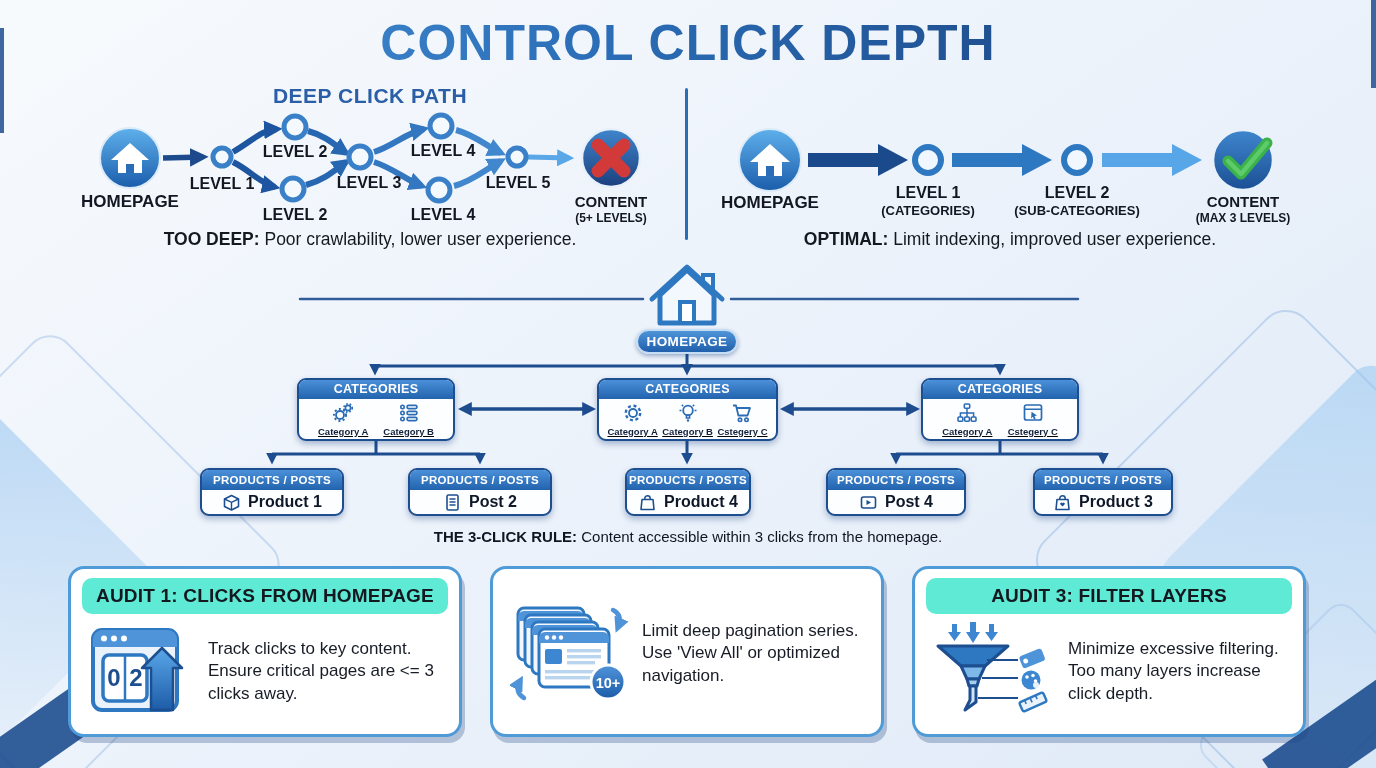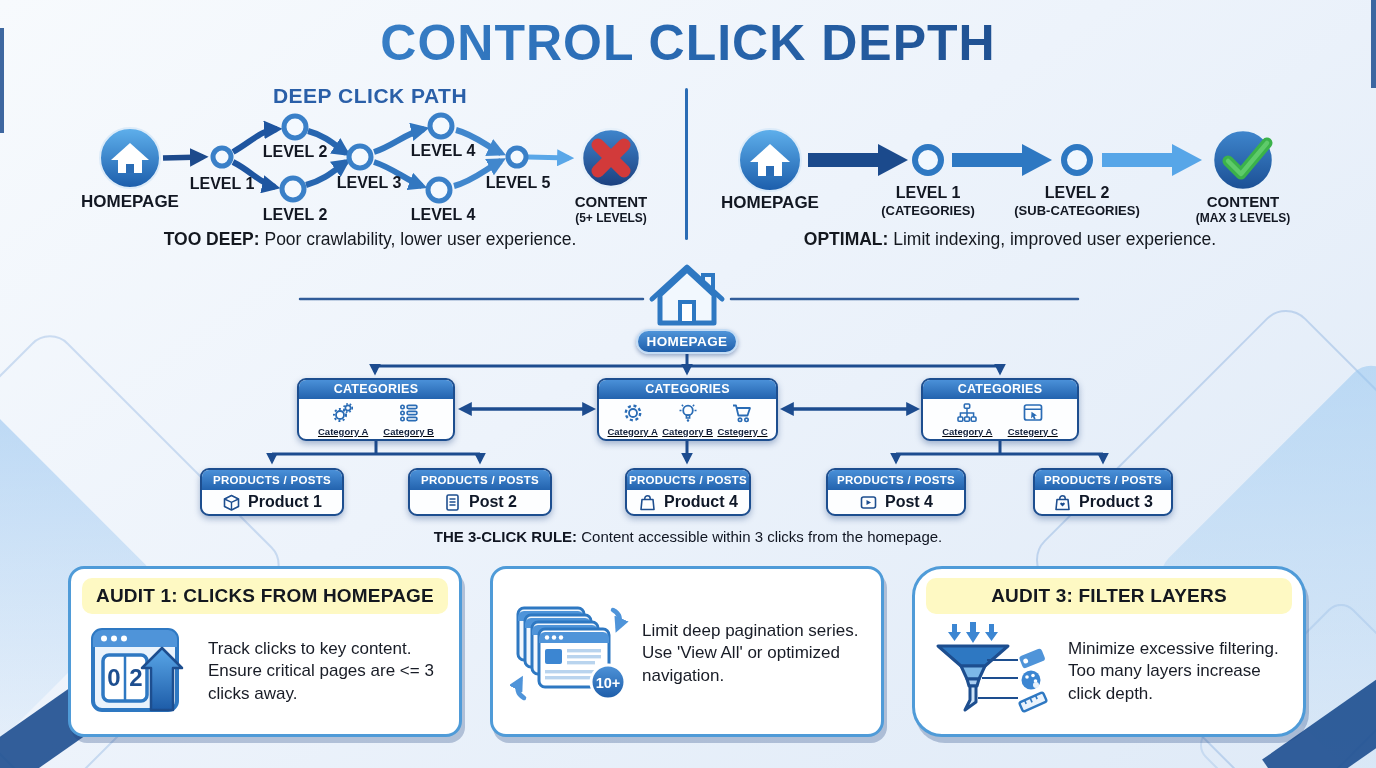--- a/index.html
+++ b/index.html
@@ -74,21 +74,21 @@
   .rule b { font-weight:bold; }
 
   
   .audit-card {
     top:566px; width:394px; height:171px; background:#ffffff;
     border:3px solid #4f9bd8; border-radius:16px;
     box-shadow:3px 6px 0 rgba(27,63,126,.28);
     padding:9px 11px; display:flex; flex-direction:column; z-index:2;
   }
   .audit-header {
-    background:#fef9c3; border-radius:10px; padding:7px 6px; text-align:center;
+    background:#5eead4; border-radius:10px; padding:7px 6px; text-align:center;
     font-size:19px; font-weight:bold; color:#14181f; letter-spacing:.2px; flex:0 0 auto;
   }
   .audit-body { flex:1; display:flex; align-items:center; gap:12px; padding:6px 2px 2px 6px; }
   .audit-icon { flex:0 0 auto; }
   .audit-text { font-size:17px; line-height:1.32; color:#181c26; }
 </style>
 </head>
 <body>
 
 <div id="stage">
@@ -477,21 +477,21 @@
         <rect x="35" y="72" width="56" height="3.4" fill="#b9d4ee"></rect>
         <path d="M103,6 q10,5 5,17" fill="none" stroke="#4f94d9" stroke-width="4.5" stroke-linecap="round" marker-end="url(#mA2)"></path>
         <path d="M14,94 q-10,-6 -4,-17" fill="none" stroke="#4f94d9" stroke-width="4.5" stroke-linecap="round" marker-end="url(#mA2)"></path>
         <circle cx="98" cy="78" r="17" fill="url(#gBadge)" stroke="#ffffff" stroke-width="3"></circle>
         <text x="98" y="84" font-size="14.5" font-weight="bold" fill="#ffffff" text-anchor="middle" font-family="Liberation Sans, sans-serif">10+</text>
       </svg>
       <div class="audit-text" style="width:224px;">Limit deep pagination series. Use 'View All' or optimized navigation.</div>
     </div>
   </div>
 
-  <div class="abs audit-card" style="left:912px;border-radius:30px;">
+  <div class="abs audit-card" style="left:912px;">
     <div class="audit-header">AUDIT 3: FILTER LAYERS</div>
     <div class="audit-body">
       <svg class="audit-icon" width="124" height="100" viewBox="0 0 124 100">
         <g fill="#3c86d2">
           <polygon points="20,2 25,2 25,10 29,10 22.5,19 16,10 20,10"></polygon>
           <polygon points="38,0 44,0 44,10 48,10 41,21 34,10 38,10"></polygon>
           <polygon points="57,2 62,2 62,10 66,10 59.5,19 53,10 57,10"></polygon>
         </g>
         <g stroke="#1d4e8f" stroke-width="3" stroke-linejoin="round">
           <polygon points="6,24 76,24 53,44 29,44" fill="#2e78c2"></polygon>

